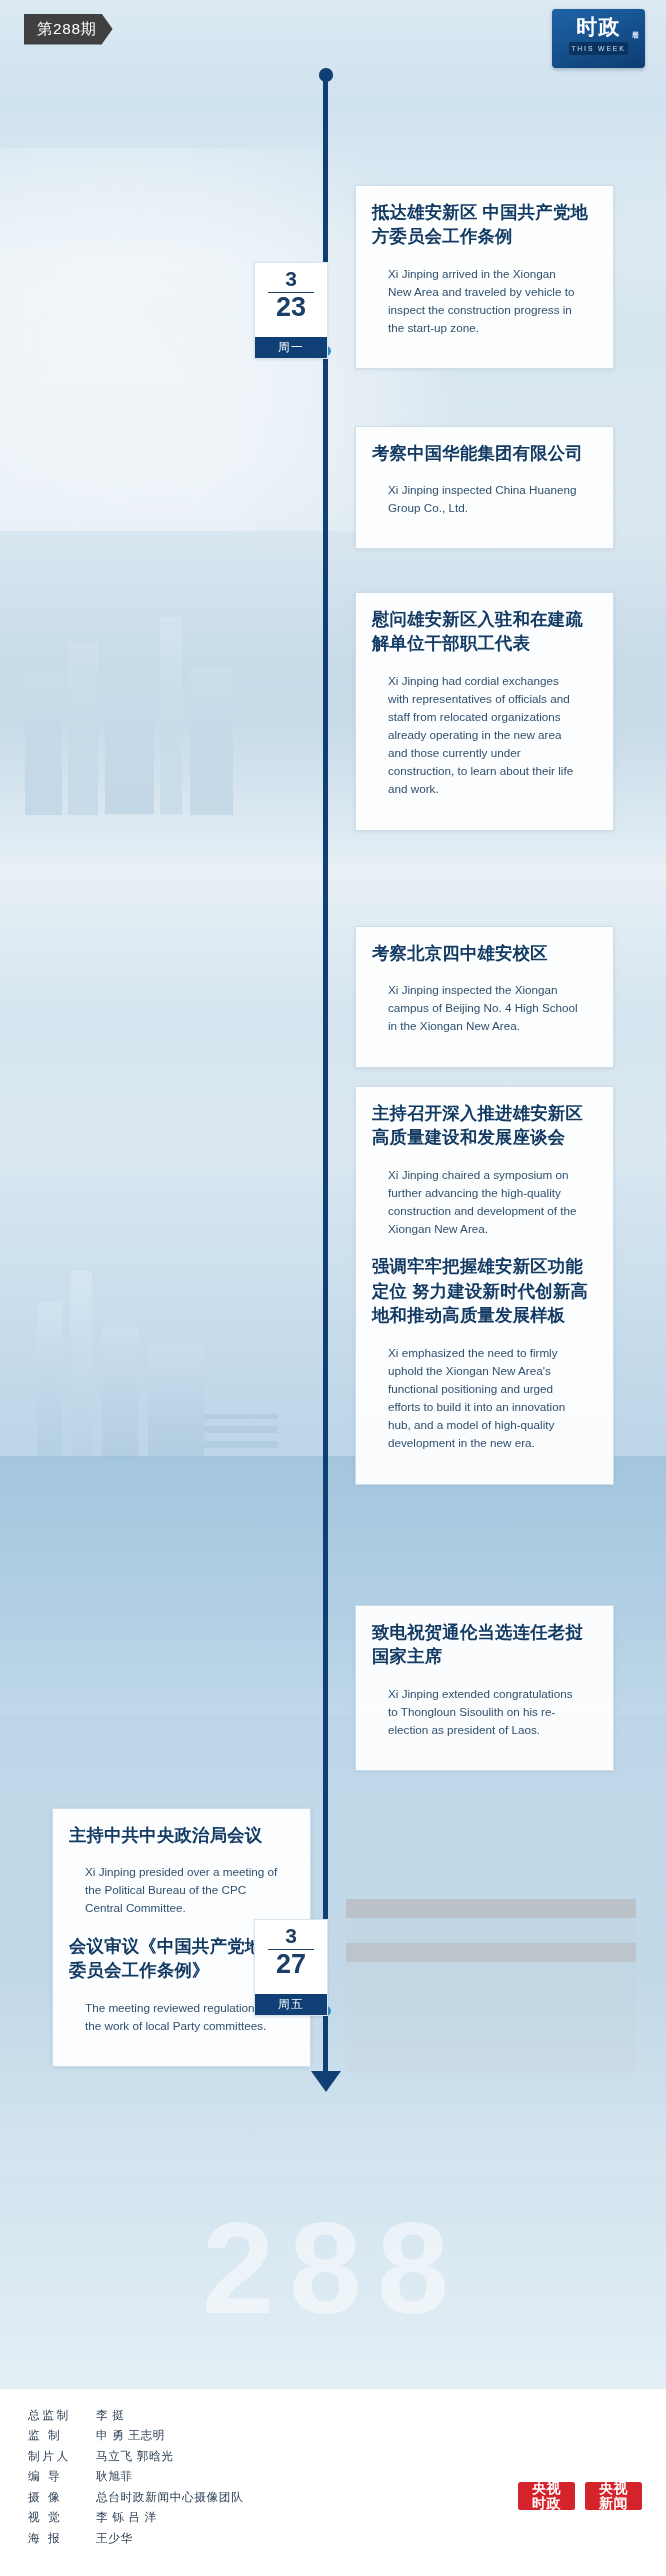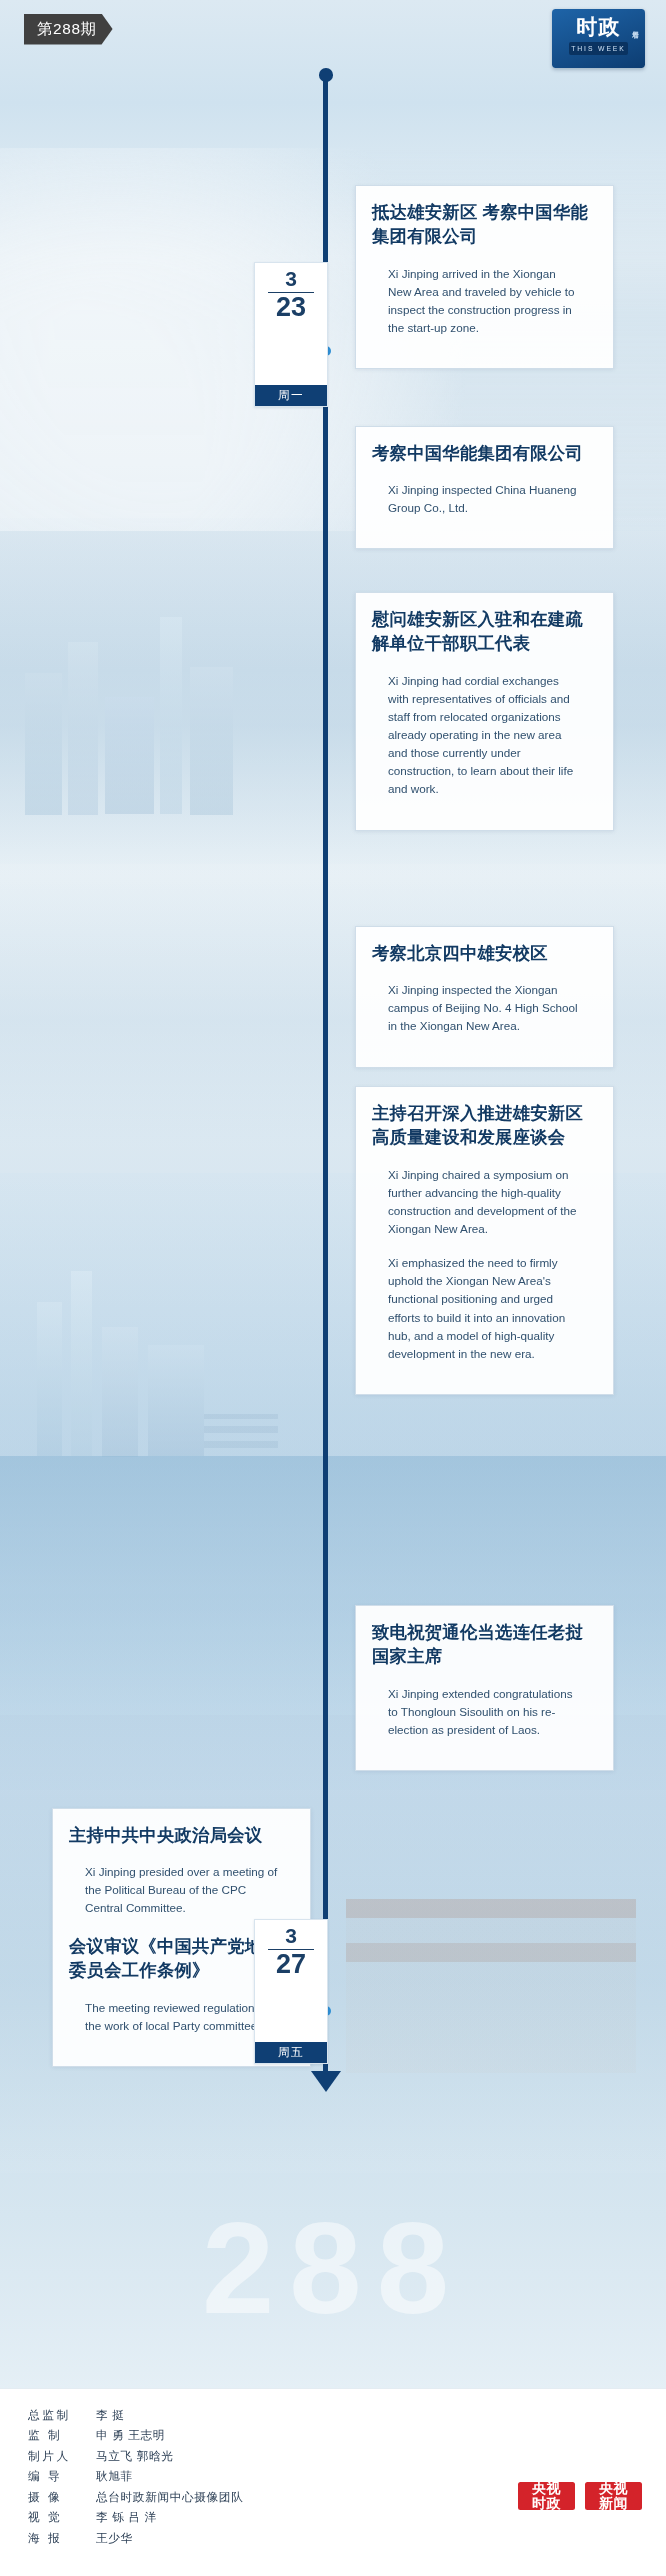--- a/index.html
+++ b/index.html
@@ -133,21 +133,21 @@
     position:absolute; z-index:7; width:74px;
     left:254px;
     background:#fff; border:0.6px solid #d8e4ee;
     box-shadow:0 0.6px 2.5px rgba(20,60,100,.12);
     text-align:center;
   }
   .date-chip .d-m { font-size:21px; color:#1b3f66; font-weight:700; line-height:25px; padding-top:2.5px;}
   .date-chip .d-rule { width:46px; height:1.2px; background:#1b3f66; margin:1.2px auto; }
   .date-chip .d-d { font-size:27px; color:#1b3f66; font-weight:700; line-height:26px; padding-bottom:17px;}
   .date-chip .d-w {
-    background:#0f3f74; color:#fff; font-size:11.7px; letter-spacing:1.2px; padding:3.1px 0;margin-top:48px;
+    background:#0f3f74; color:#fff; font-size:11.7px; letter-spacing:1.2px; padding:3.1px 0;
   }
 
   
   .card {
     position:absolute; z-index:5;
     background:rgba(255,255,255,.93);
     border:0.6px solid #cfdde9;
     box-shadow:0 1.2px 4.3px rgba(25,60,95,.10);
     padding:13.6px 16px 15px 16px;
   }
@@ -226,21 +226,21 @@
 </div>
 
 <div class="date-chip" style="top:1919px;">
   <div class="d-m">3</div>
   <div class="d-rule"></div>
   <div class="d-d">27</div>
   <div class="d-w">周五</div>
 </div>
 
 <div class="card right" style="top:185px;">
-  <h3>抵达雄安新区 考察中国华能集团有限公司</h3>
+  <h3>抵达雄安新区 中国共产党地方委员会工作条例</h3>
   <p>Xi Jinping arrived in the Xiongan New Area and traveled by vehicle to inspect the construction progress in the start-up zone.</p>
 </div>
 
 <div class="card right" style="top:426px;">
   <h3>考察中国华能集团有限公司</h3>
   <p>Xi Jinping inspected China Huaneng Group Co., Ltd.</p>
 </div>
 
 <div class="card right" style="top:592px;">
   <h3>慰问雄安新区入驻和在建疏解单位干部职工代表</h3>
@@ -248,20 +248,21 @@
 </div>
 
 <div class="card right" style="top:926px;">
   <h3>考察北京四中雄安校区</h3>
   <p>Xi Jinping inspected the Xiongan campus of Beijing No. 4 High School in the Xiongan New Area.</p>
 </div>
 
 <div class="card right" style="top:1086px;">
   <h3>主持召开深入推进雄安新区高质量建设和发展座谈会</h3>
   <p>Xi Jinping chaired a symposium on further advancing the high-quality construction and development of the Xiongan New Area.</p>
+  <h3 class="second">强调牢牢把握雄安新区功能定位 努力建设新时代创新高地和推动高质量发展样板</h3>
   <p>Xi emphasized the need to firmly uphold the Xiongan New Area's functional positioning and urged efforts to build it into an innovation hub, and a model of high-quality development in the new era.</p>
 </div>
 
 <div class="card right" style="top:1605px;">
   <h3>致电祝贺通伦当选连任老挝国家主席</h3>
   <p>Xi Jinping extended congratulations to Thongloun Sisoulith on his re-election as president of Laos.</p>
 </div>
 
 <div class="card left" style="top:1808px;">
   <h3>主持中共中央政治局会议</h3>

